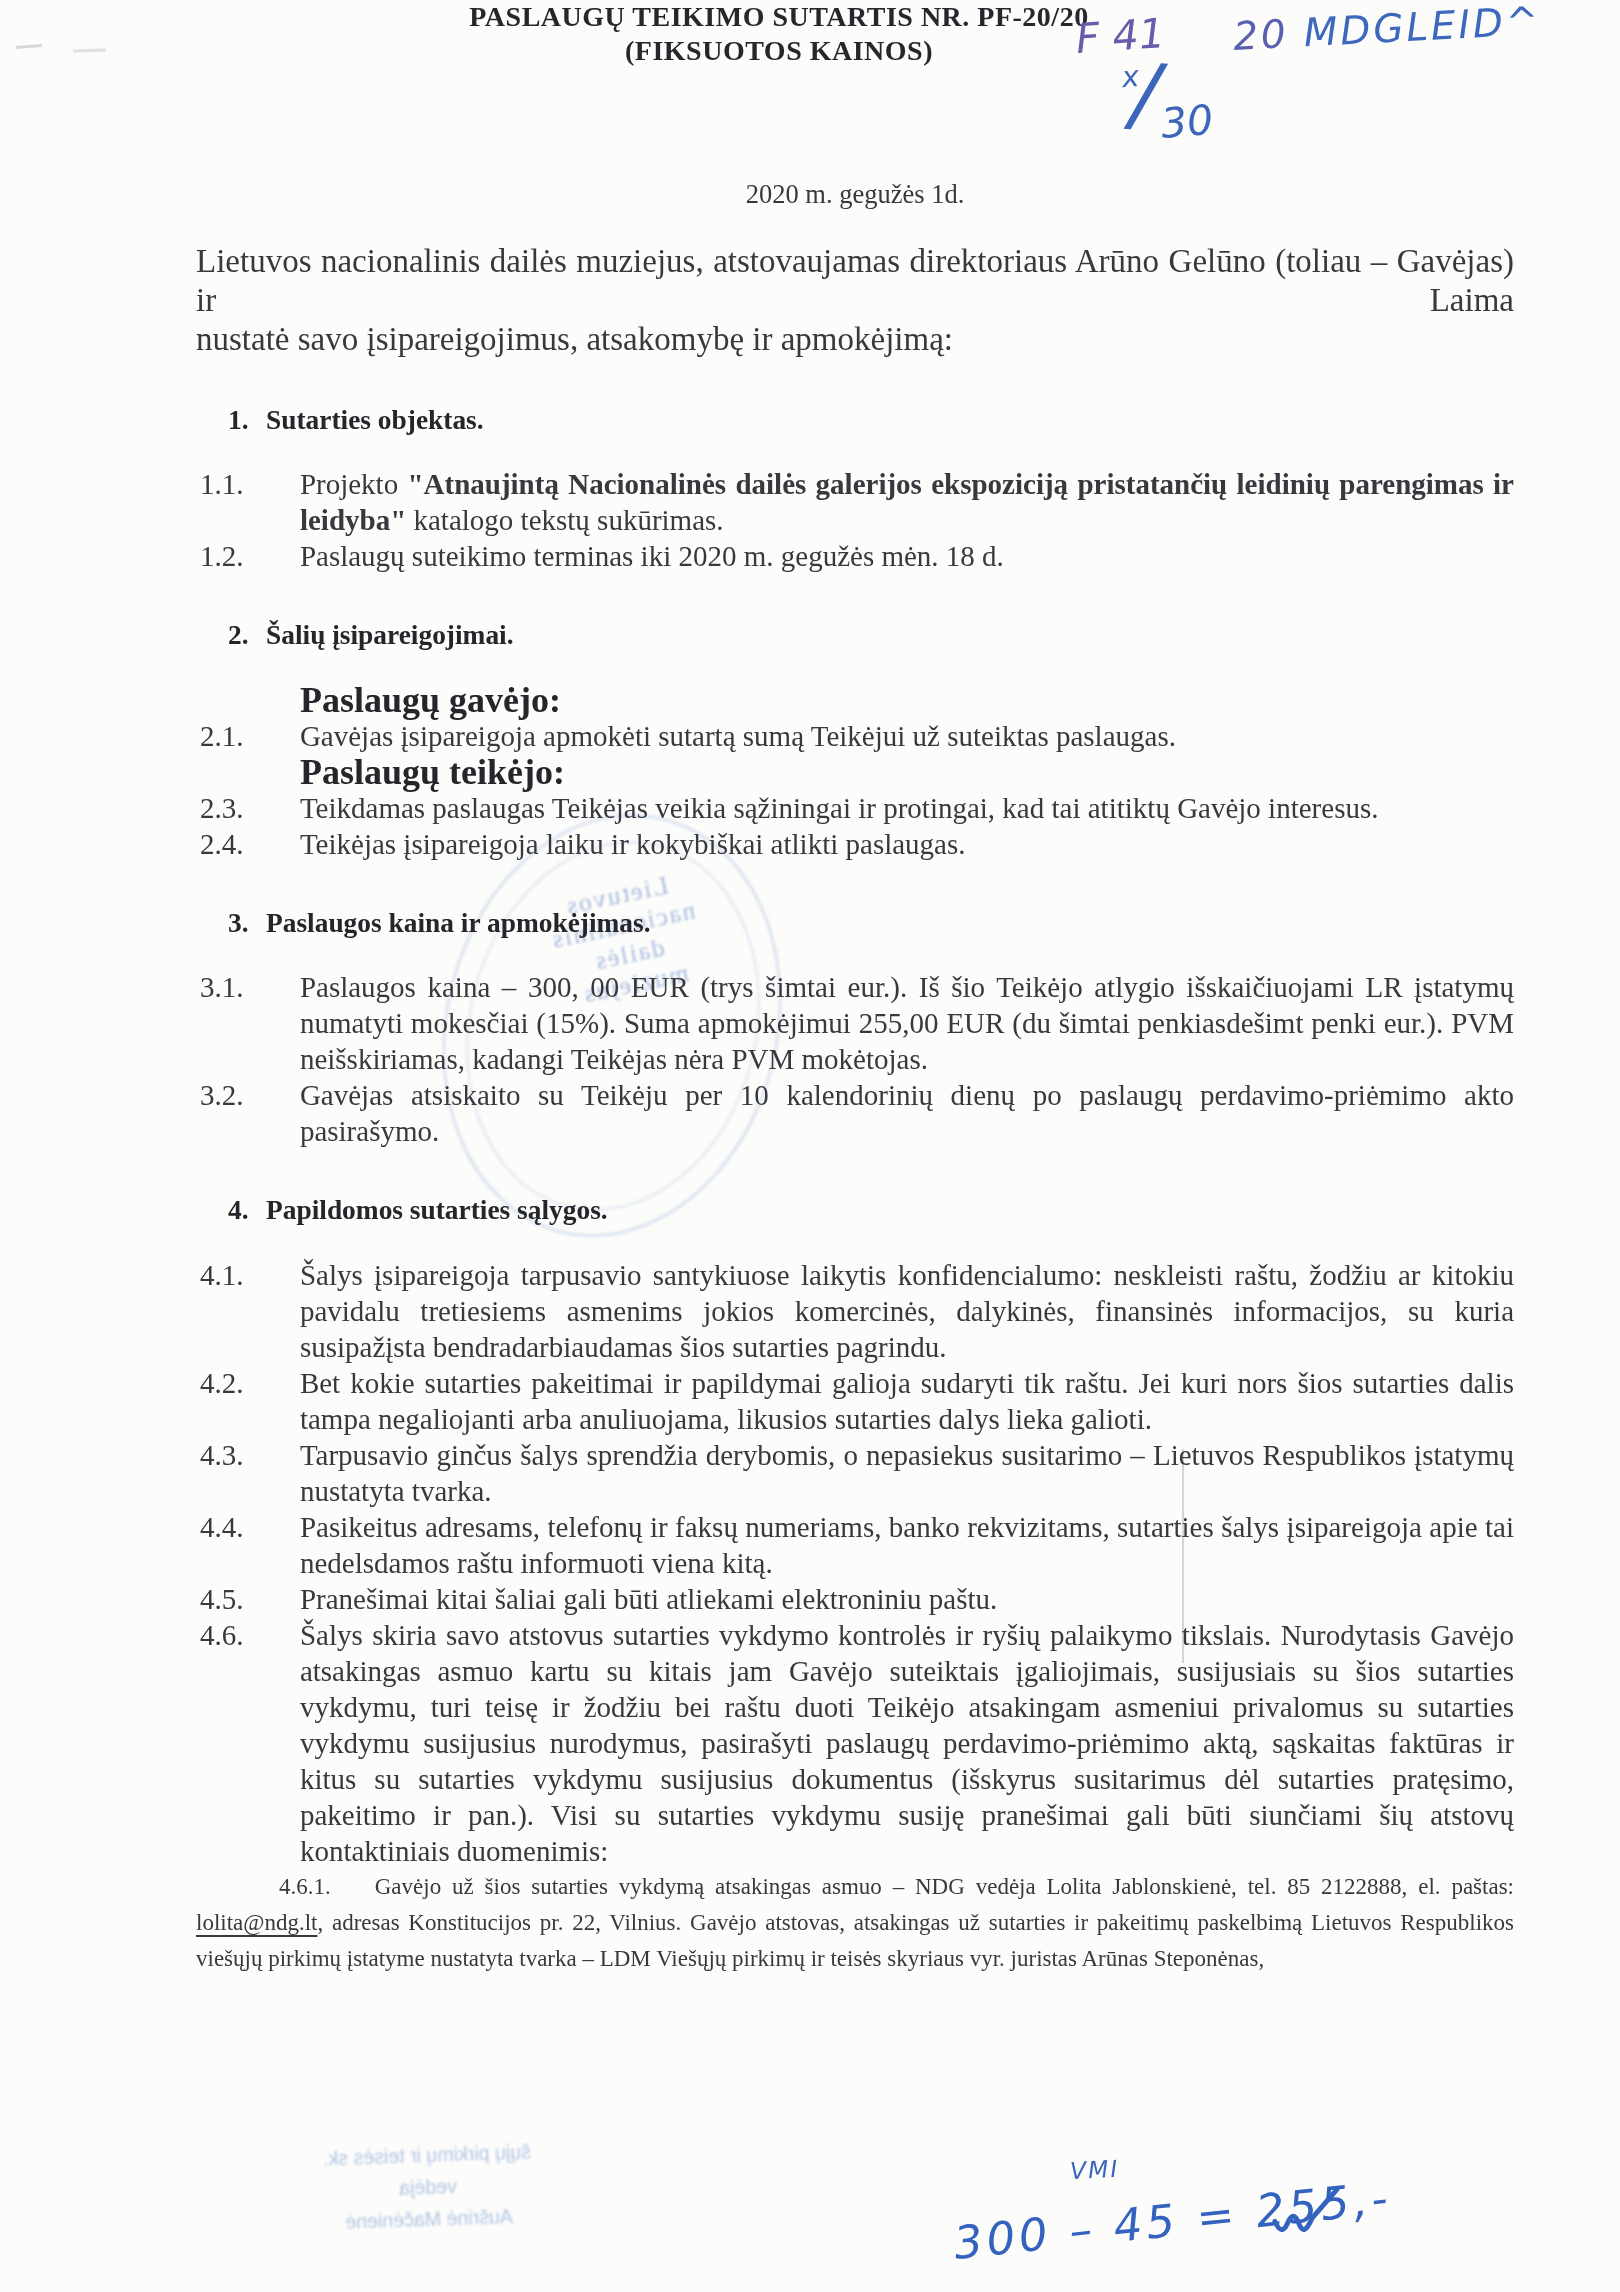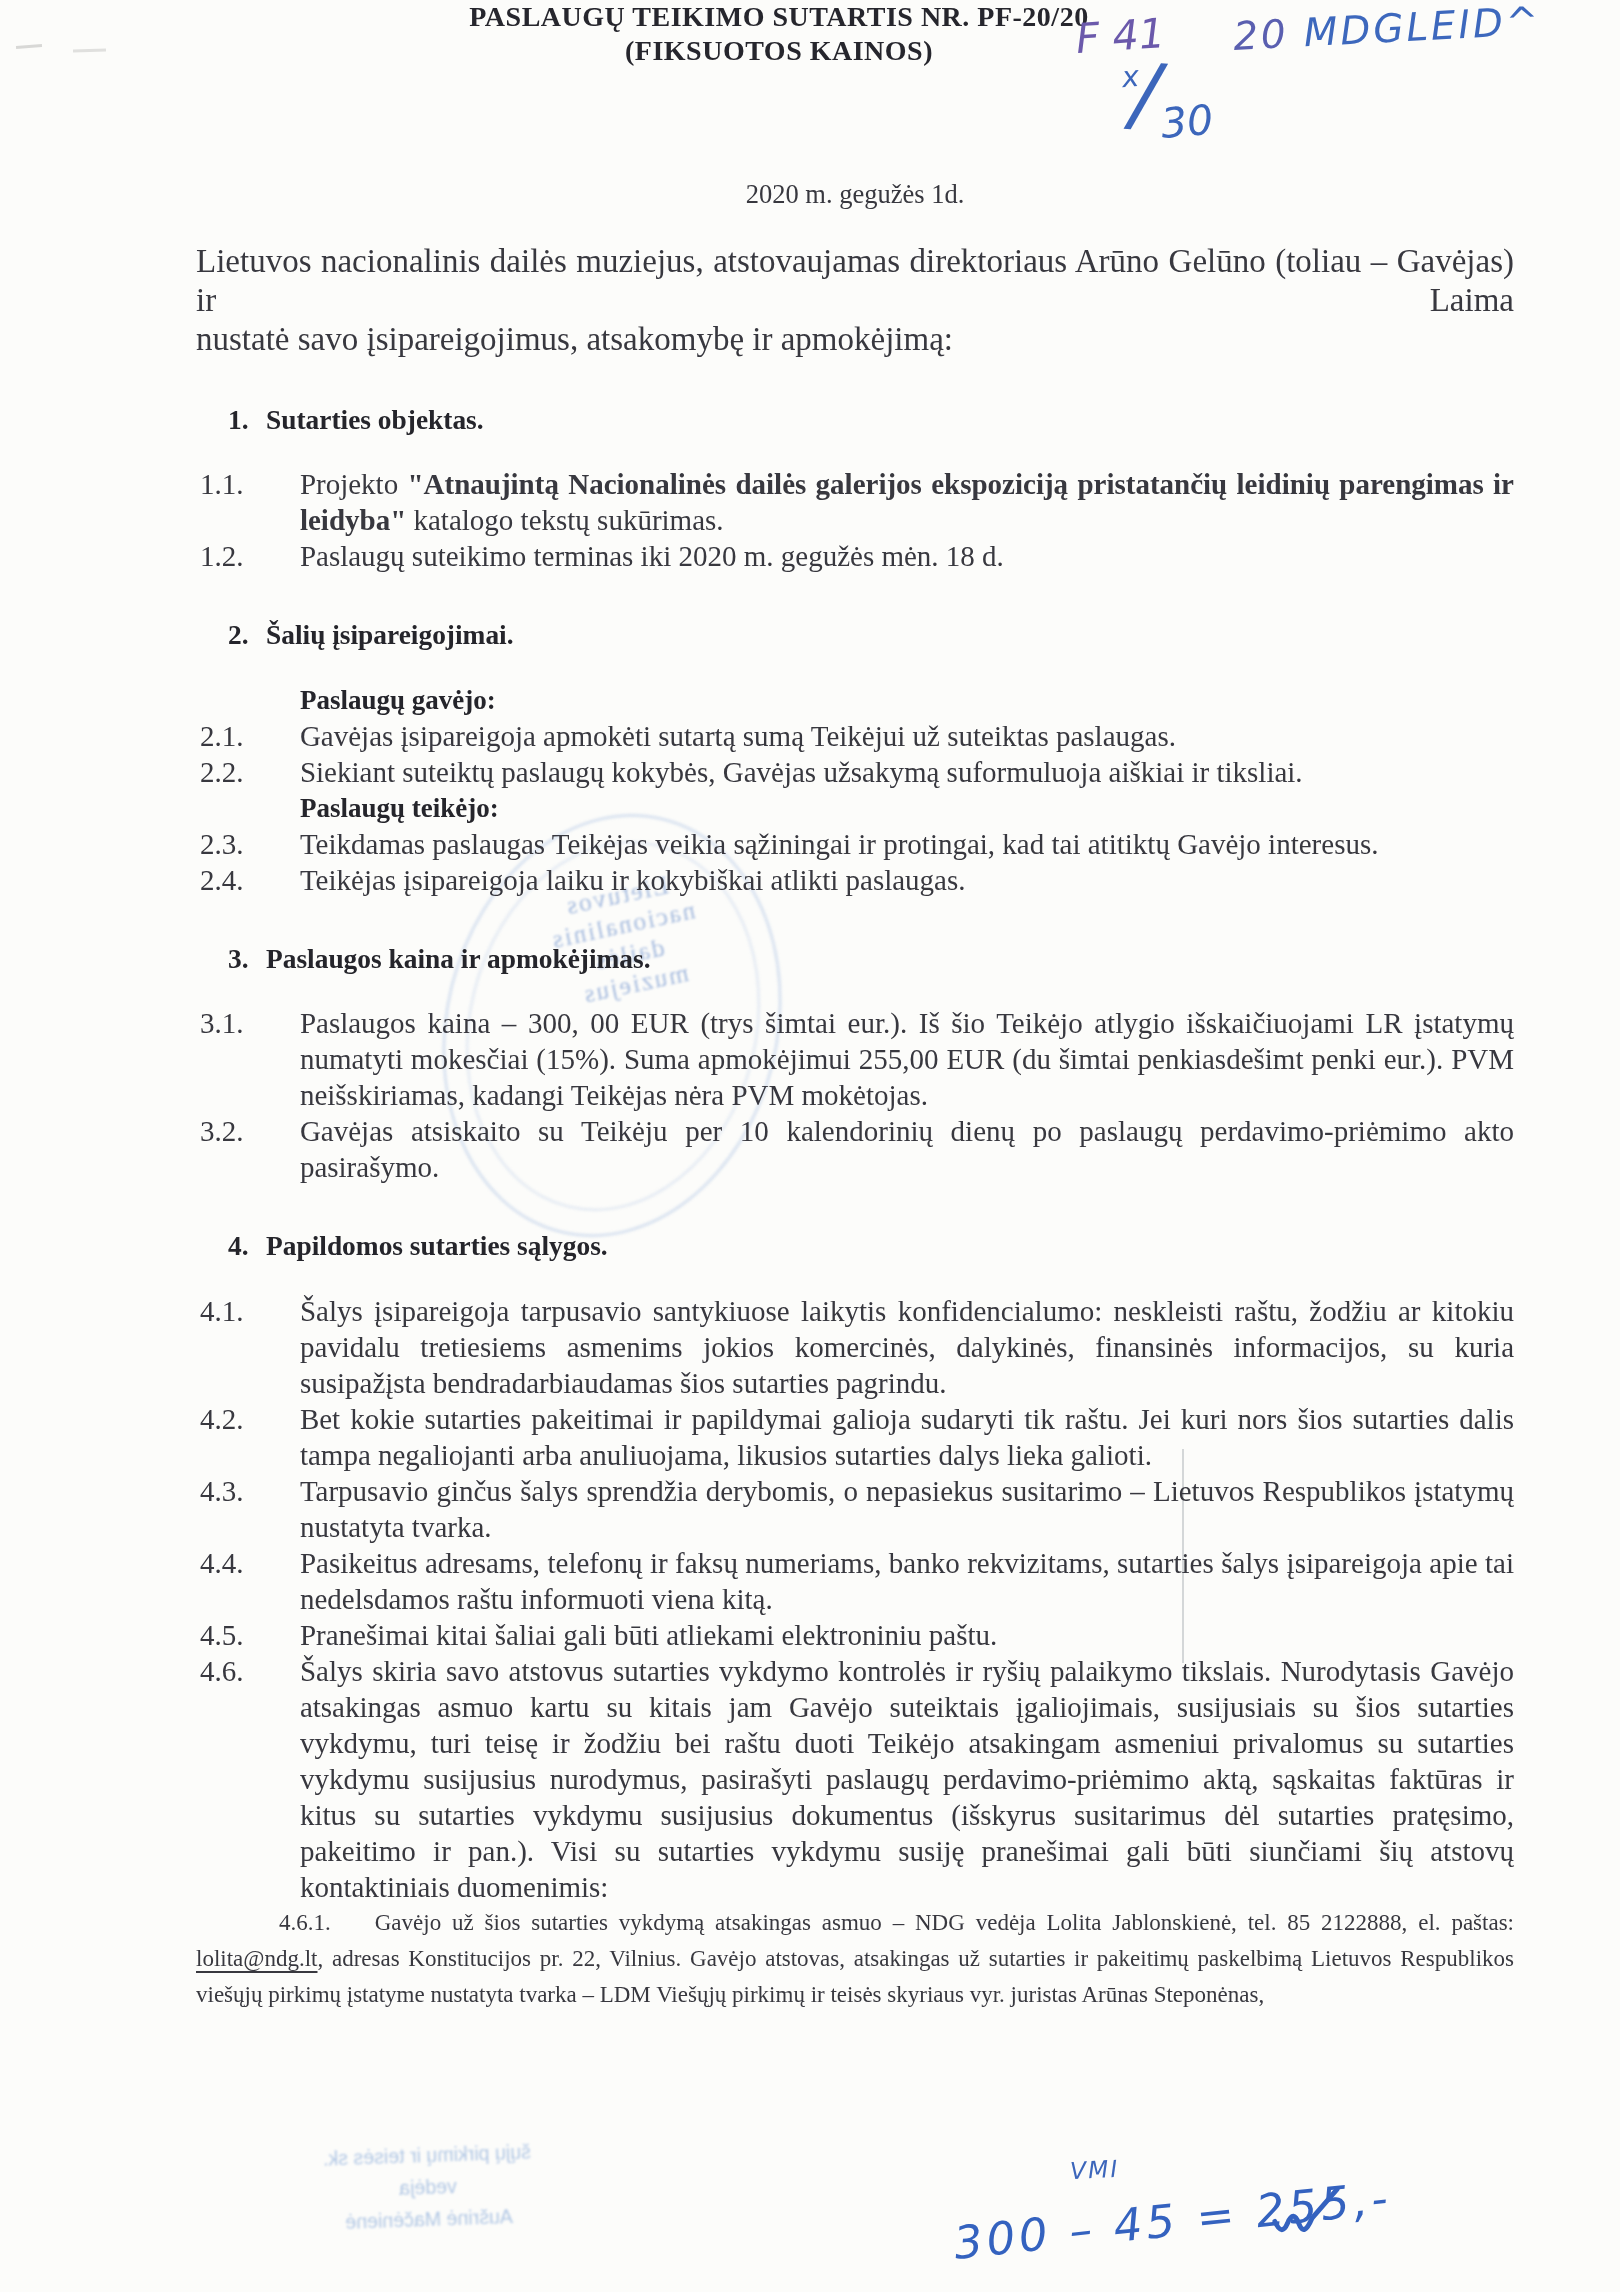--- a/index.html
+++ b/index.html
@@ -20,21 +20,21 @@
   .intro-justify { text-align:justify; text-align-last:justify; }
   .intro-split { display:flex; justify-content:space-between; }
 
   .section { margin-top:43px; }
   .stitle { display:flex; margin-left:32px; font-weight:bold; font-size:27.4px; line-height:37px; color:#25252b; margin-bottom:27.4px; }
   .hnum { width:38px; flex:none; }
 
   .clause { display:flex; font-size:29px; line-height:36px; }
   .cnum { width:100px; flex:none; padding-left:3.9px; }
   .ctext { flex:1; text-align:justify; }
-  .sub { margin-left:104px; font-weight:bold; font-size:27px; line-height:36px; color:#25252b; }
+  .sub { margin-left:104px; font-weight:bold; font-size:36px; line-height:36px; color:#25252b; }
 
   .flat { font-size:23px; line-height:36px; text-align:justify; text-indent:83px; }
   .flatnum { margin-right:44px; }
   .email { text-decoration:underline; text-underline-offset:4.9px; }
 
   
   .hw { position:absolute; font-family:"DejaVu Sans", sans-serif; font-style:italic; z-index:3; }
   .hw-code { left:1076px; top:11.8px; font-size:41px; color:#6b59ab; transform:rotate(-4deg); }
   .hw-note { left:1233px; top:5.9px; font-size:39px; color:#5a5fb0; transform:rotate(-3deg); letter-spacing:2.9px; }
   .hw-note .tail { color:#3d68bd; }
@@ -137,24 +137,20 @@
   <div class="section">
     <div class="stitle">
       <span class="hnum">2.</span>
       <span>Šalių įsipareigojimai.</span>
     </div>
     <div class="sub">Paslaugų gavėjo:</div>
     <div class="clause">
       <span class="cnum">2.1.</span>
       <div class="ctext">Gavėjas įsipareigoja apmokėti sutartą sumą Teikėjui už suteiktas paslaugas.</div>
     </div>
-    <div class="clause">
-      <span class="cnum">2.2.</span>
-      <div class="ctext">Siekiant suteiktų paslaugų kokybės, Gavėjas užsakymą suformuluoja aiškiai ir tiksliai.</div>
-    </div>
     <div class="sub">Paslaugų teikėjo:</div>
     <div class="clause">
       <span class="cnum">2.3.</span>
       <div class="ctext">Teikdamas paslaugas Teikėjas veikia sąžiningai ir protingai, kad tai atitiktų Gavėjo interesus.</div>
     </div>
     <div class="clause">
       <span class="cnum">2.4.</span>
       <div class="ctext">Teikėjas įsipareigoja laiku ir kokybiškai atlikti paslaugas.</div>
     </div>
   </div>

